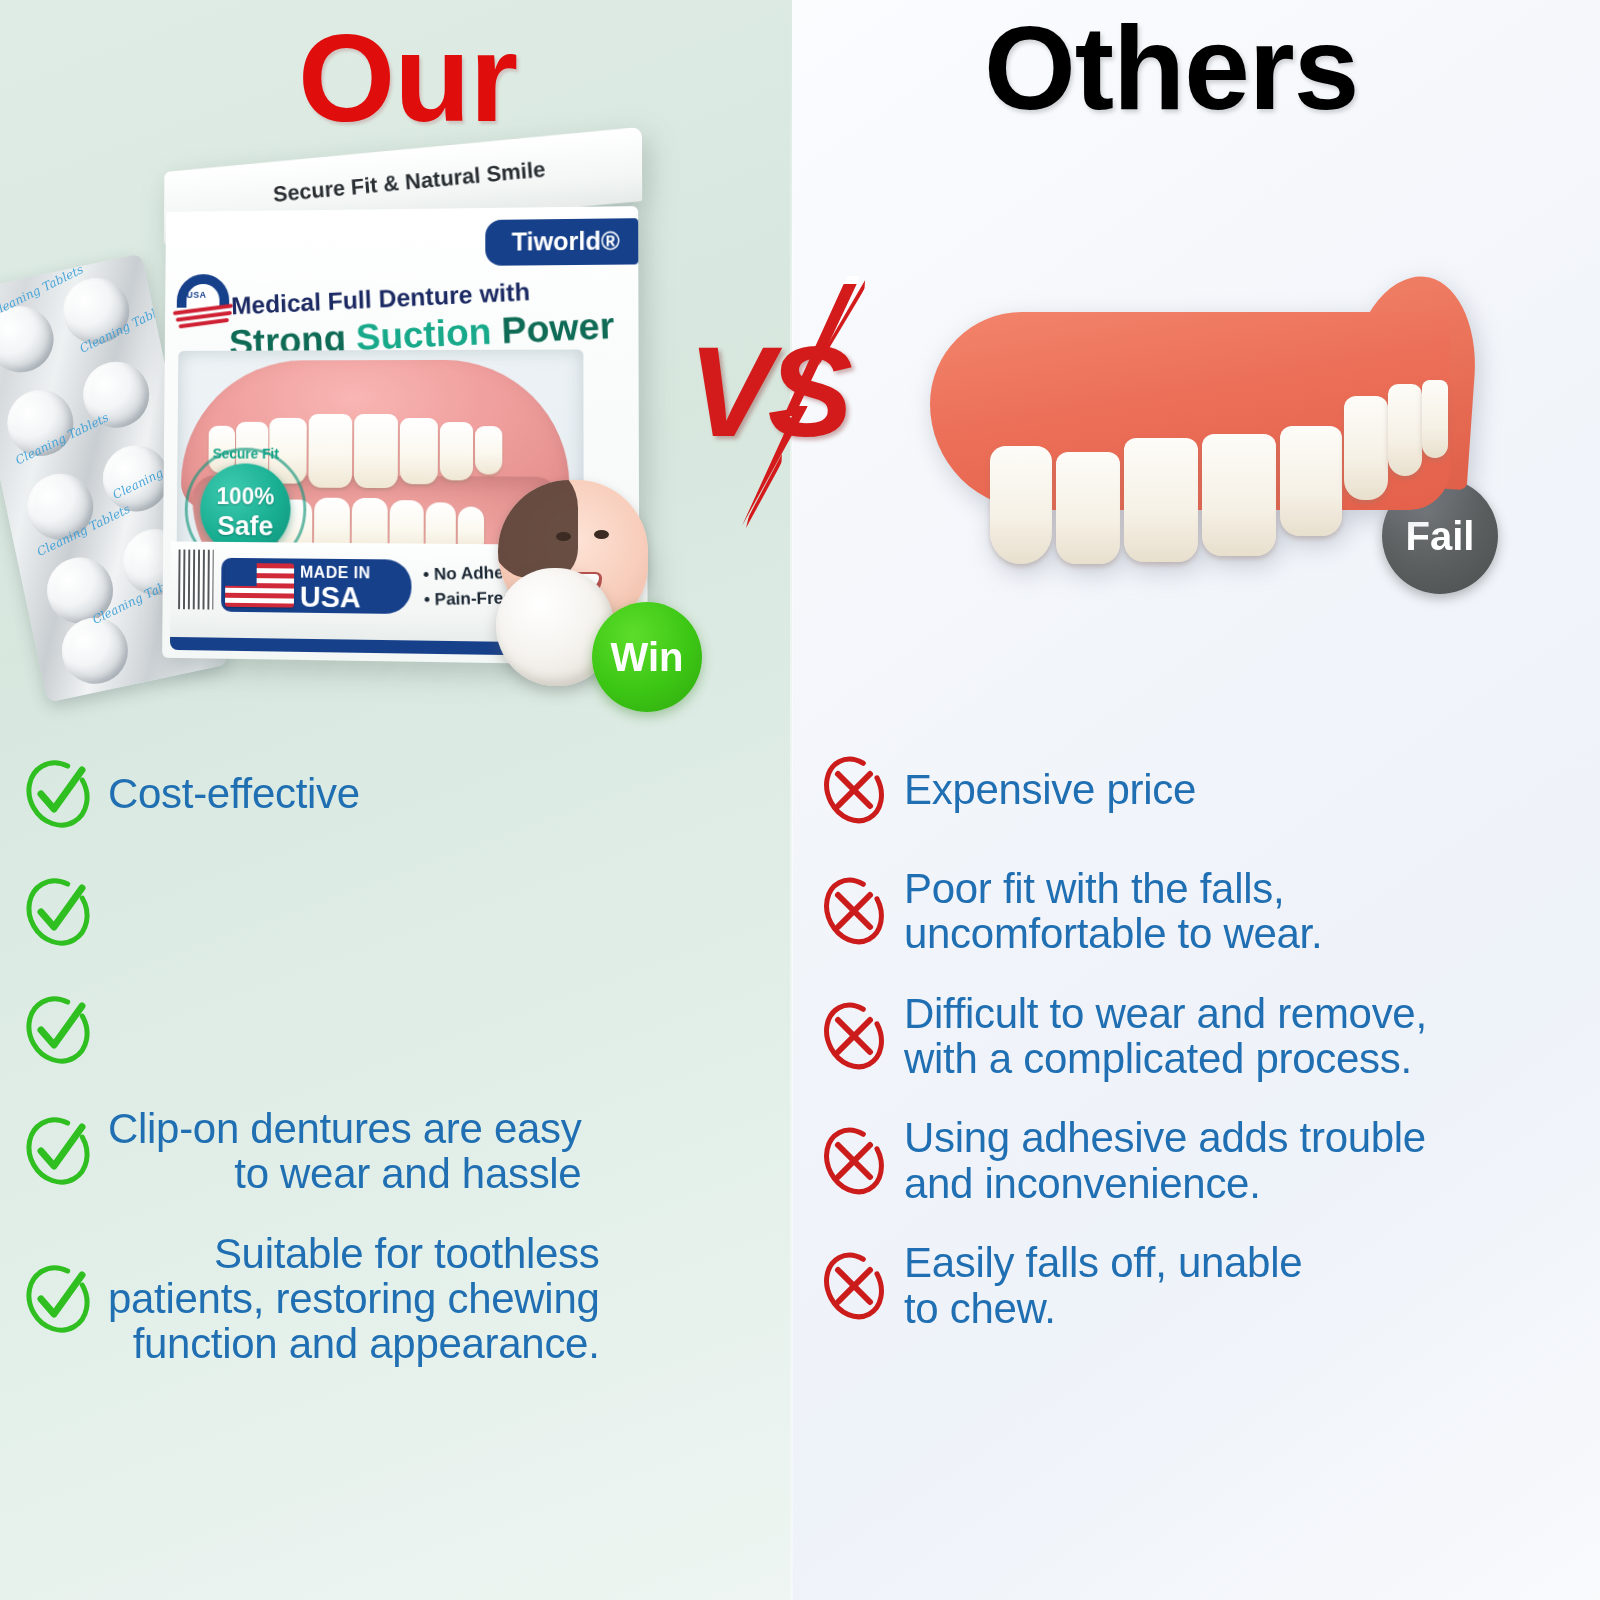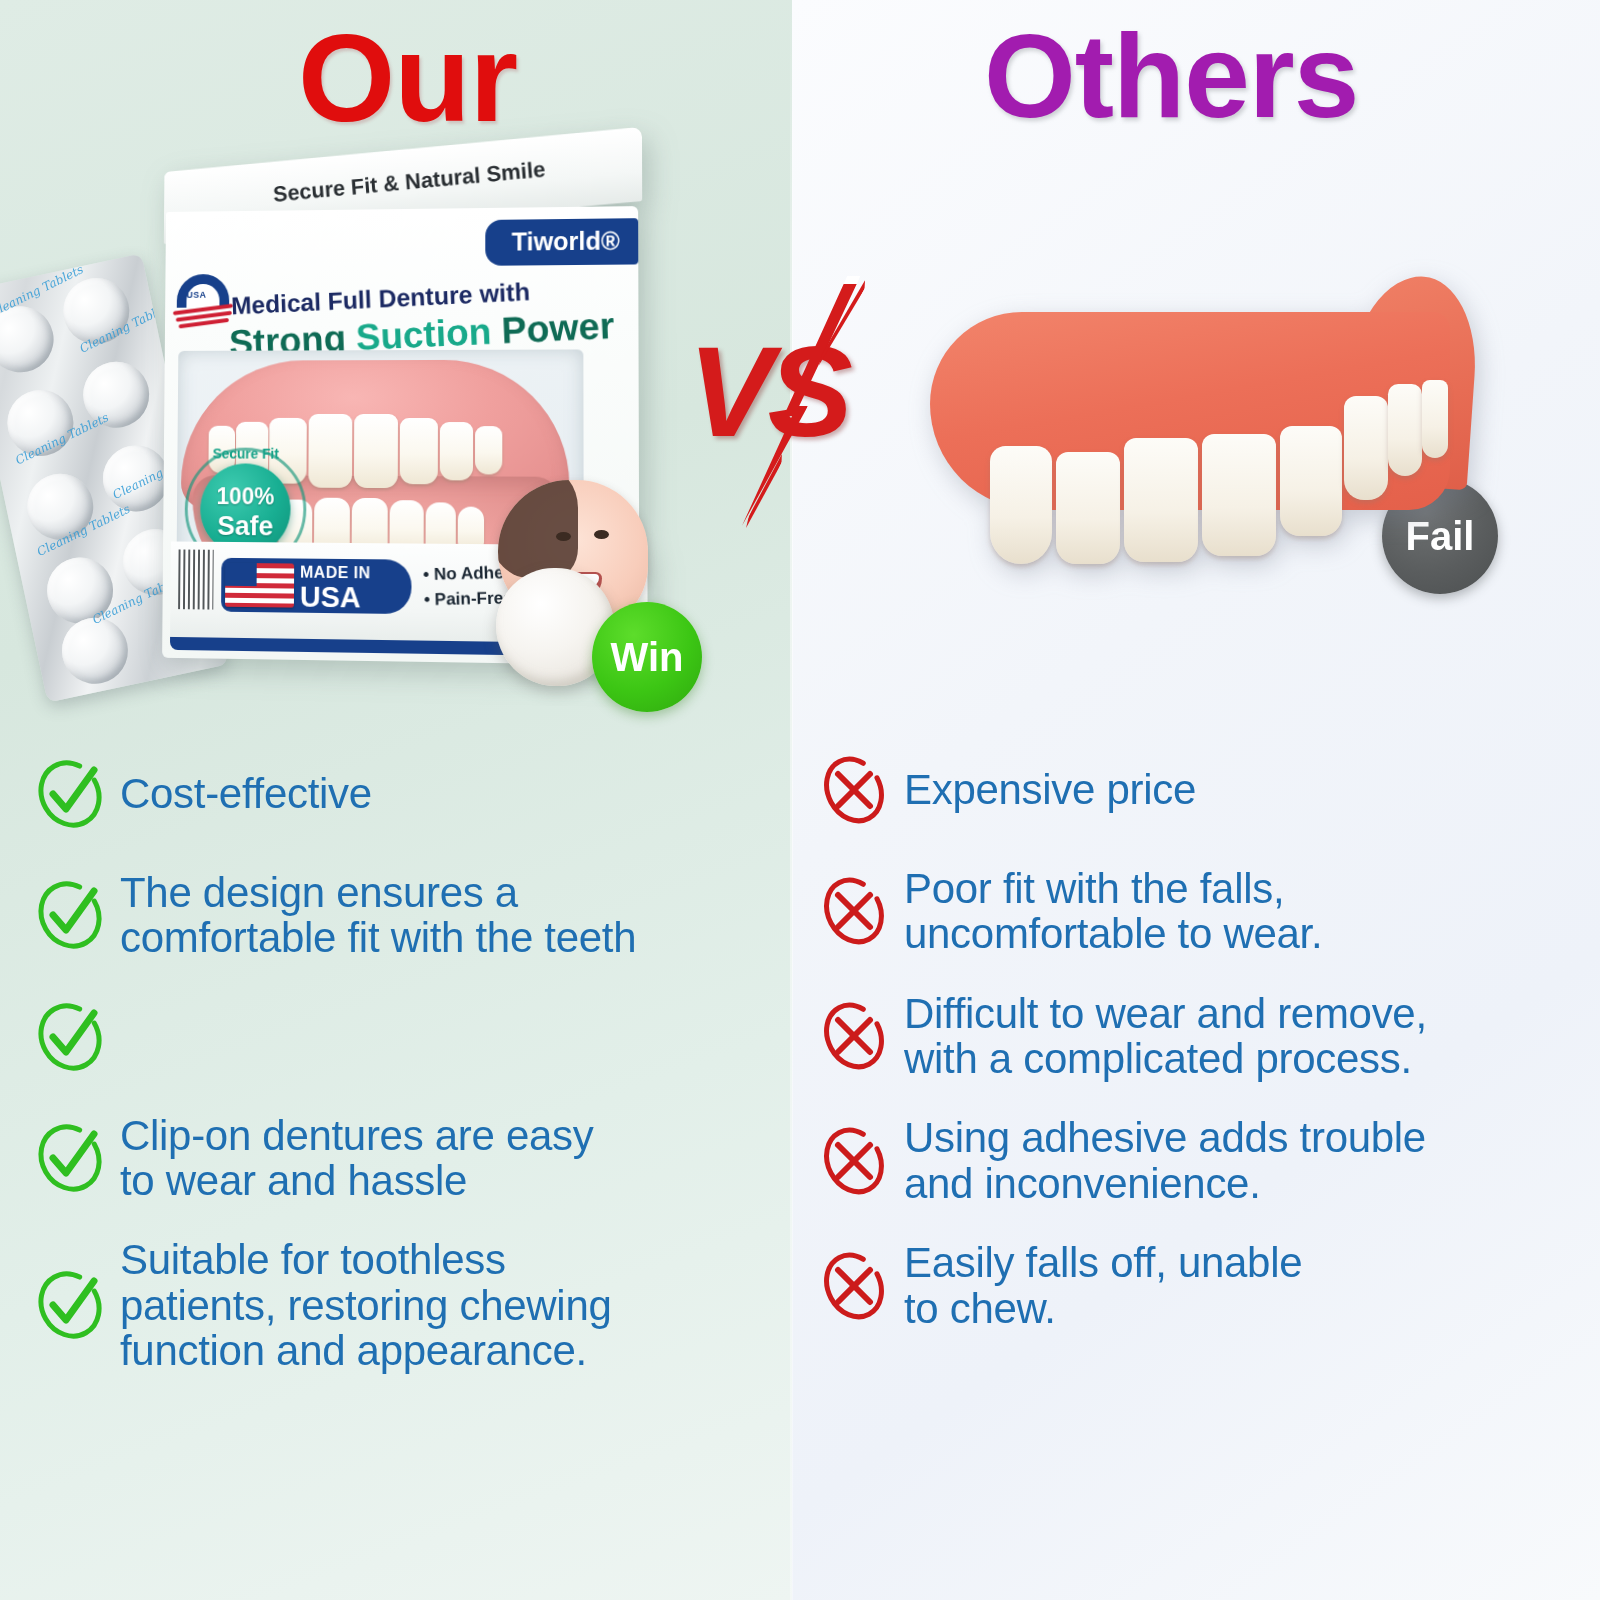--- a/index.html
+++ b/index.html
@@ -42,23 +42,23 @@
   }
   .heading-our {
     left: 262px;
     top: 6px;
     font-size: 125px;
     color: #e00d0d;
     text-shadow: 2px 3px 3px rgba(190,150,150,.45);
   }
   .heading-others {
     left: 948px;
-    top: 8px;
+    top: 0;
     font-size: 118px;
-    color: #a21caf;
+    color: #000000;
     text-shadow: 2px 3px 4px rgba(140,145,150,.4);
   }
   
   .blister {
     position: absolute;
     left: 2px;
     top: 268px;
     width: 185px;
     height: 420px;
     transform: rotate(-12deg);
@@ -499,21 +499,21 @@
     position: absolute;
     background: linear-gradient(180deg, #fdfcf8 0%, #f6f1e6 60%, #e8dfcd 100%);
     border-radius: 12px 12px 20px 20px;
     box-shadow: 0 3px 5px rgba(150,120,110,.35);
   }
   
   .list {
     position: absolute;
     width: 770px;
   }
-  .list-left { left: 34px; top: 752px; }
+  .list-left { left: 22px; top: 752px; text-align: right; }
   .list-right { left: 818px; top: 748px; }
   .item {
     position: relative;
     display: flex;
     align-items: center;
     margin-bottom: 34px;
     min-height: 84px;
   }
   .item .marker {
     flex: 0 0 auto;
@@ -685,22 +685,20 @@
       <div class="txt">Cost-effective</div>
     </div>
 
     <div class="item">
       <div class="marker">
         <svg viewBox="0 0 72 76" width="72" height="76">
           <ellipse cx="36" cy="38" rx="28" ry="32" fill="none" stroke="#2fbf20" stroke-width="5" stroke-linecap="round" stroke-dasharray="168 40" transform="rotate(-30 36 38)"></ellipse>
           <polyline points="19,38 32,53 60,14" fill="none" stroke="#2fbf20" stroke-width="7" stroke-linecap="round" stroke-linejoin="round"></polyline>
         </svg>
       </div>
-      <div class="txt">The design ensures a
-comfortable fit with the teeth</div>
     </div>
 
     <div class="item">
       <div class="marker">
         <svg viewBox="0 0 72 76" width="72" height="76">
           <ellipse cx="36" cy="38" rx="28" ry="32" fill="none" stroke="#2fbf20" stroke-width="5" stroke-linecap="round" stroke-dasharray="168 40" transform="rotate(-30 36 38)"></ellipse>
           <polyline points="19,38 32,53 60,14" fill="none" stroke="#2fbf20" stroke-width="7" stroke-linecap="round" stroke-linejoin="round"></polyline>
         </svg>
       </div>
     </div>

